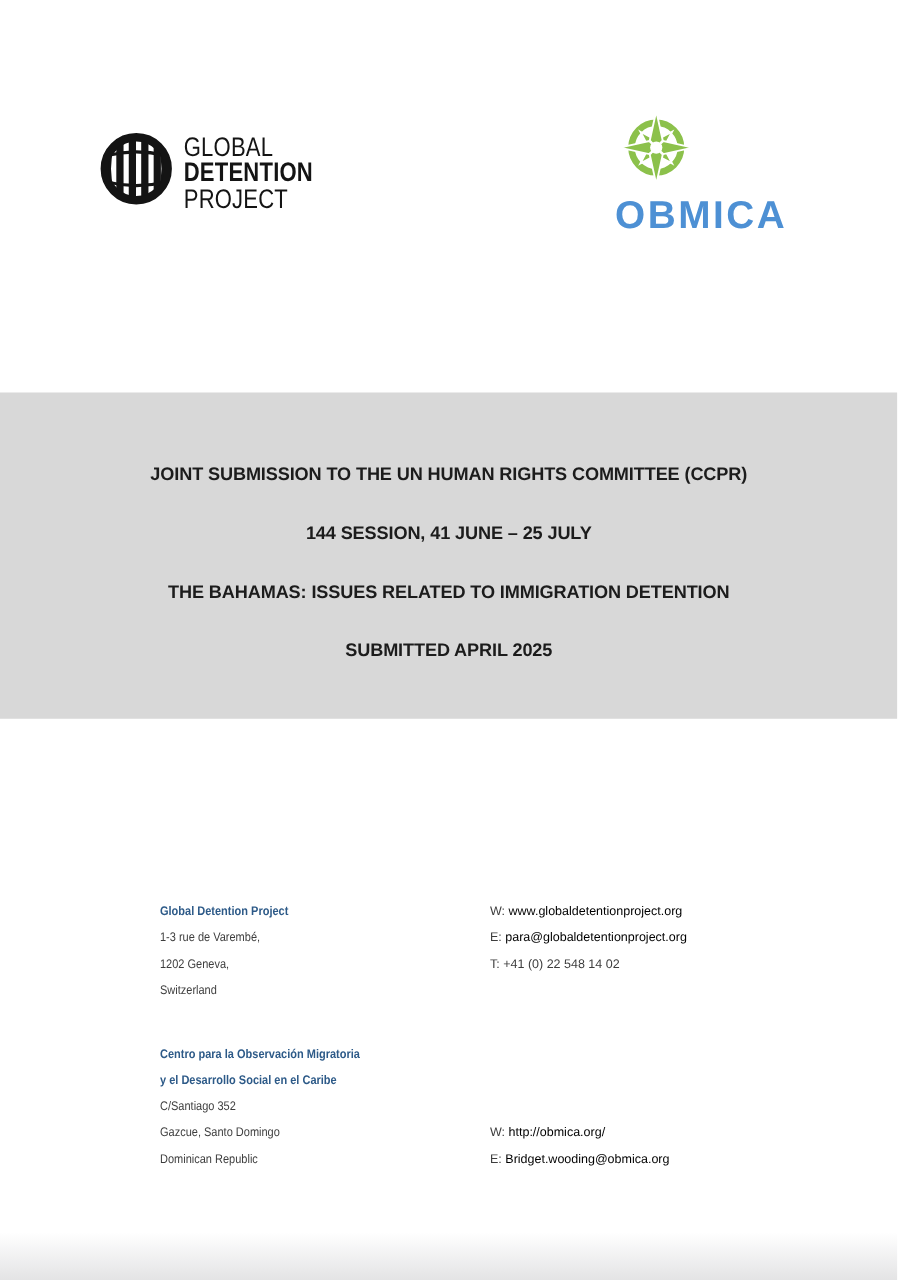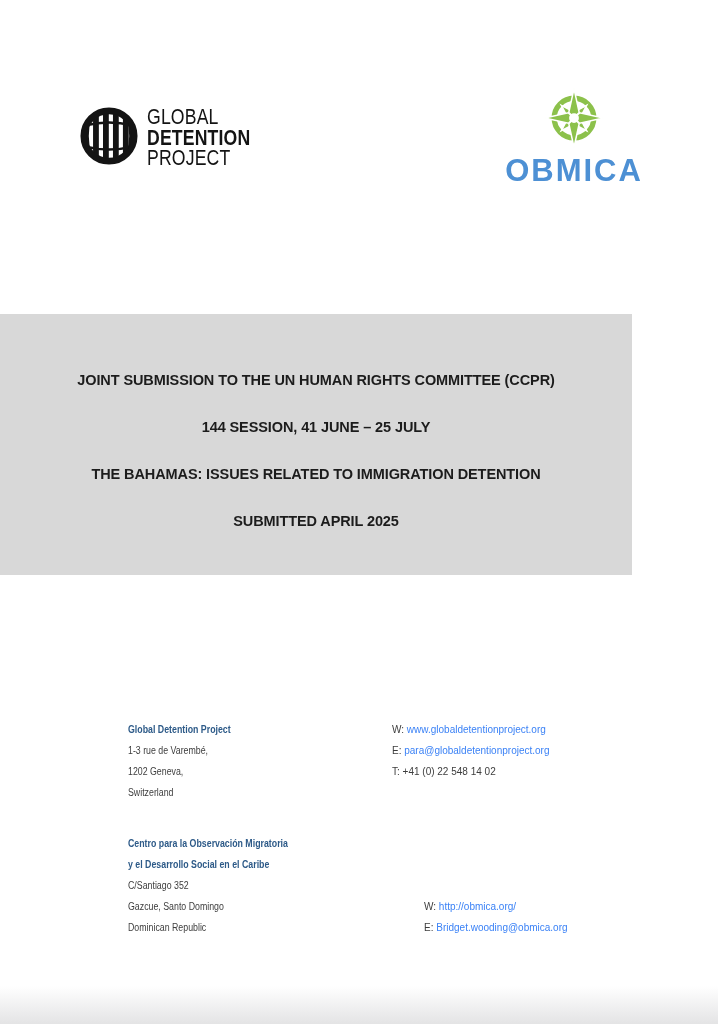--- a/index.html
+++ b/index.html
@@ -21,31 +21,31 @@
     transform:scaleX(0.82);
     transform-origin:0 0;
     color:#141414;
     font-size:21.5px;line-height:20.5px;letter-spacing:0.2px;
     white-space:nowrap;
   }
   .gdp-text .bold{font-weight:700;}
 
   .obmica-logo{
     position:absolute;left:492px;top:86px;width:164px;
-    display:flex;flex-direction:column;align-items:center;
+    display:flex;flex-direction:column;
   }
   .obmica-word{
     margin-top:-3px;
     font-weight:700;font-size:31px;letter-spacing:2px;
     white-space:nowrap;
   }
 
   
   .banner{
-    position:absolute;left:0;top:314px;width:632px;height:261px;
+    position:absolute;left:0;top:314px;width:718px;height:261px;
     background:#d8d8d8;
     box-sizing:border-box;
     padding-top:57px;
     text-align:center;
   }
   .banner-line{
     color:#1c1c1c;
     font-weight:700;
     font-size:14.5px;line-height:18px;
     letter-spacing:-0.1px;
@@ -60,23 +60,23 @@
   }
   .contact-block{display:flex;}
   .contact-block + .contact-block{margin-top:30px;align-items:flex-end;}
   .contact-left{
     width:264px;flex:0 0 264px;
     transform:scaleX(0.88);transform-origin:0 0;
     white-space:nowrap;
   }
   .org-name{color:#2d5a88;font-weight:700;}
   .contact-right{flex:1;white-space:nowrap;}
-  .contact-right.offset{padding-top:21px;margin-left:32px;}
+  .contact-right.offset{padding-top:21px;}
   .row .lbl{color:#3d3d3d;}
-  .link{color:#3b82f6;text-decoration:none;cursor:pointer;}
+  .link{color:#000000;text-decoration:none;cursor:pointer;}
   .val{color:#3d3d3d;}
 
   
   .bottom-shade{
     position:absolute;left:0;bottom:0;width:718px;height:38px;
     background:linear-gradient(to bottom, rgba(220,220,220,0) 0%, rgba(205,205,207,0.55) 100%);
     pointer-events:none;
   }
 </style>
 </head>

